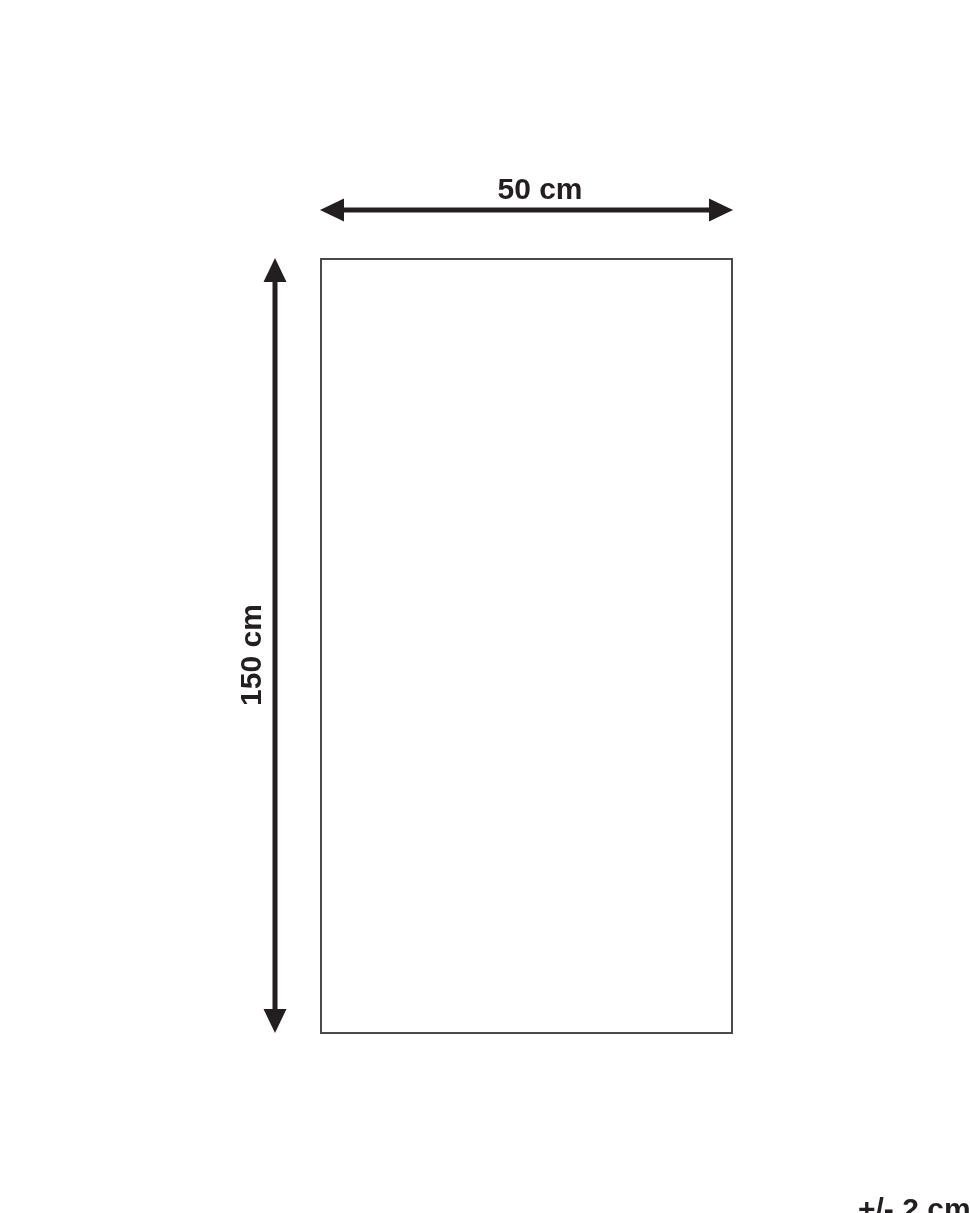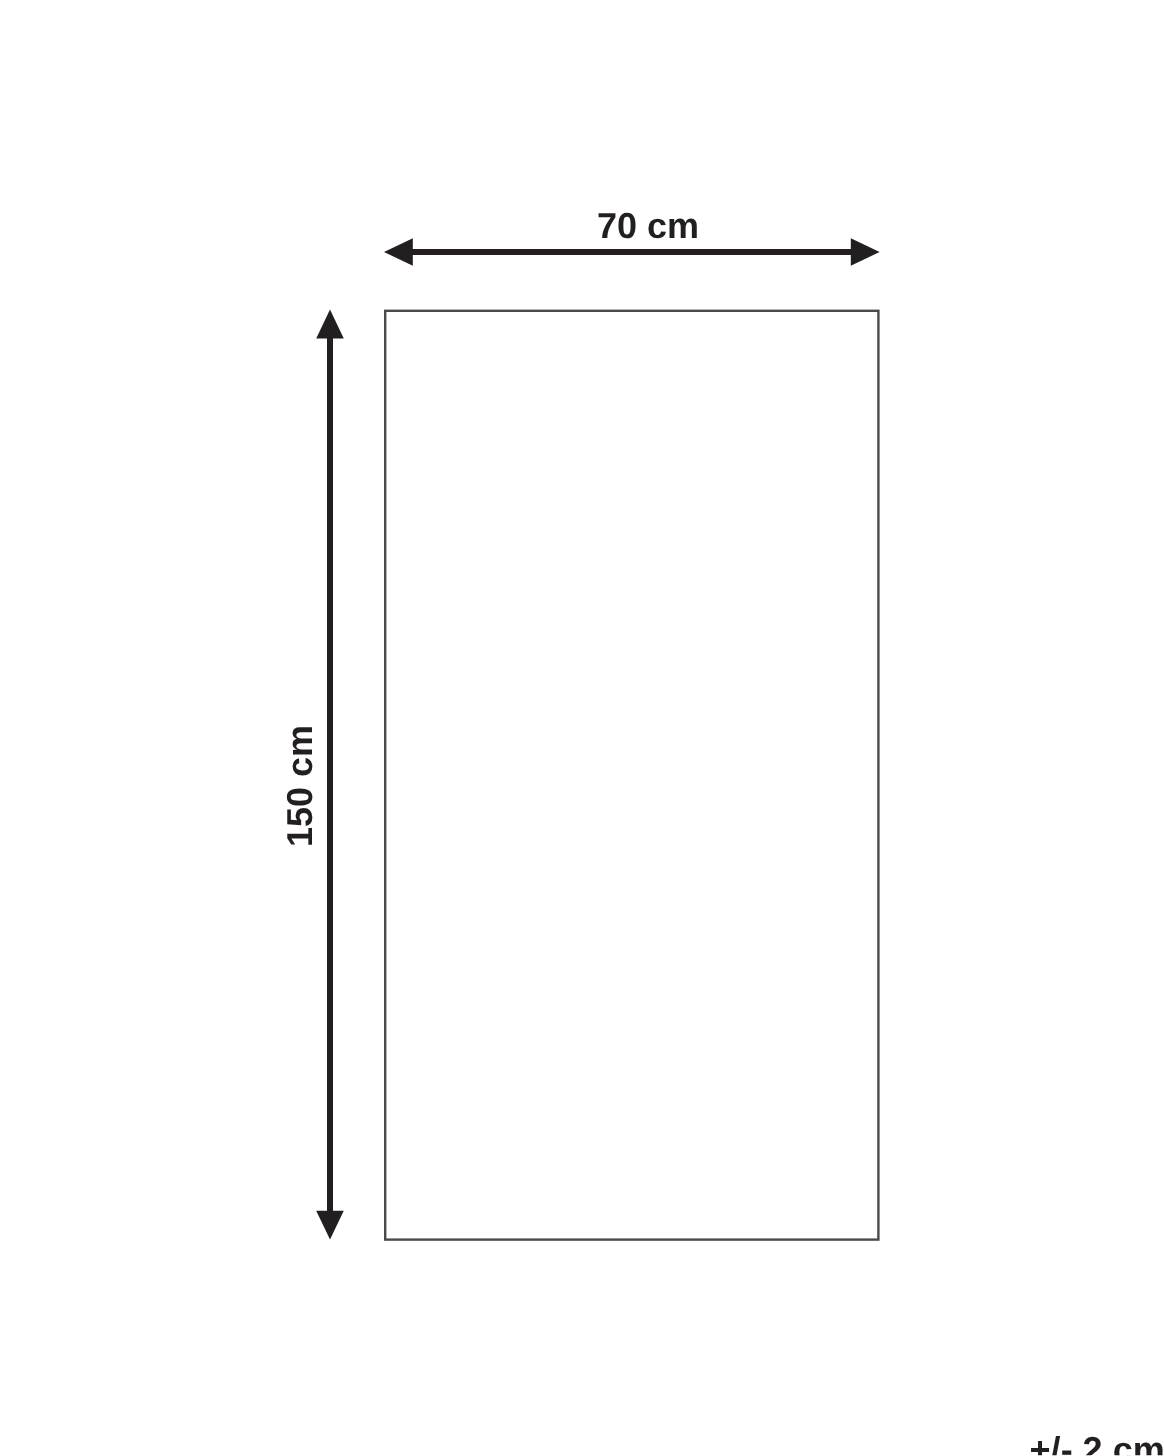--- a/index.html
+++ b/index.html
@@ -76,19 +76,19 @@
       <polygon points="320,210 344,198.5 344,221.5" stroke="none"></polygon>
       <polygon points="733,210 709,198.5 709,221.5" stroke="none"></polygon>
     </g>
     <g fill="var(--arrow-color)" stroke="var(--arrow-color)">
       <line x1="275" y1="276" x2="275" y2="1015" stroke-width="5"></line>
       <polygon points="275,258 263.5,282 286.5,282" stroke="none"></polygon>
       <polygon points="275,1033 263.5,1009 286.5,1009" stroke="none"></polygon>
     </g>
   </svg>
 
-  <div class="dim-label width-label">70 cm</div>
+  <div class="dim-label width-label">50 cm</div>
 
   <div class="dim-label height-label">150 cm</div>
 
   <div class="dim-label tolerance-label">+/- 2 cm</div>
 
 </div>
 
 </body></html>

